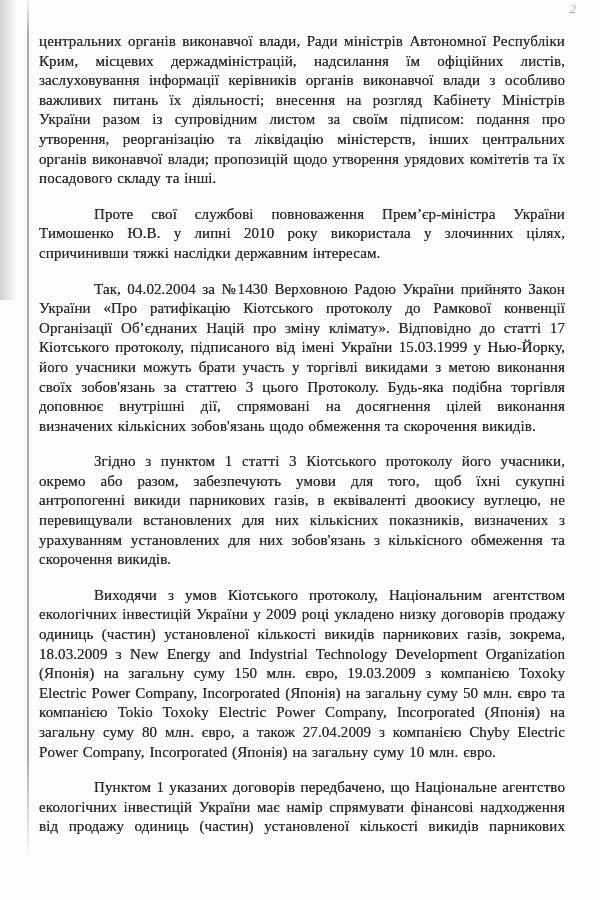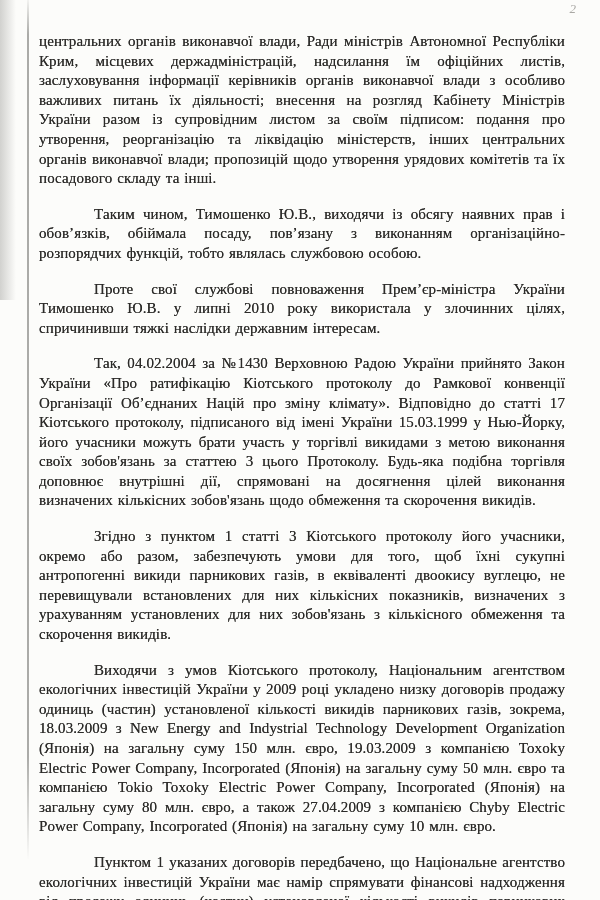--- a/index.html
+++ b/index.html
@@ -75,20 +75,19 @@
 </style>
 </head>
 <body>
 
 <div class="page">
   <div class="scan-line"></div>
   <div class="page-number">2</div>
 
   <div class="content">
     <p class="para first">центральних органів виконавчої влади, Ради міністрів Автономної Республіки Крим, місцевих держадміністрацій, надсилання їм офіційних листів, заслуховування інформації керівників органів виконавчої влади з особливо важливих питань їх діяльності; внесення на розгляд Кабінету Міністрів України разом із супровідним листом за своїм підписом: подання про утворення, реорганізацію та ліквідацію міністерств, інших центральних органів виконавчої влади; пропозицій щодо утворення урядових комітетів та їх посадового складу та інші.</p>
-    <p class="para">Таким чином, Тимошенко Ю.В., виходячи із обсягу наявних прав і обов’язків, обіймала посаду, пов’язану з виконанням організаційно-розпорядчих функцій, тобто являлась службовою особою.</p>
     <p class="para">Проте свої службові повноваження Прем’єр-міністра України Тимошенко Ю.В. у липні 2010 року використала у злочинних цілях, спричинивши тяжкі наслідки державним інтересам.</p>
     <p class="para">Так, 04.02.2004 за №1430 Верховною Радою України прийнято Закон України «Про ратифікацію Кіотського протоколу до Рамкової конвенції Організації Об’єднаних Націй про зміну клімату». Відповідно до статті 17 Кіотського протоколу, підписаного від імені України 15.03.1999 у Нью-Йорку, його учасники  можуть брати участь у торгівлі викидами з метою виконання своїх зобов'язань за статтею 3 цього Протоколу.  Будь-яка подібна торгівля доповнює внутрішні дії, спрямовані на досягнення цілей виконання визначених кількісних зобов'язань щодо обмеження та скорочення викидів.</p>
     <p class="para">Згідно з пунктом 1 статті 3 Кіотського протоколу його учасники, окремо або разом, забезпечують умови для того, щоб їхні сукупні антропогенні викиди парникових газів, в еквіваленті двоокису вуглецю, не перевищували встановлених для них кількісних показників, визначених з урахуванням установлених для них зобов'язань з кількісного обмеження та  скорочення викидів.</p>
     <p class="para">Виходячи з умов Кіотського протоколу, Національним агентством екологічних інвестицій України у 2009 році укладено низку договорів продажу одиниць (частин) установленої кількості викидів парникових газів, зокрема, 18.03.2009 з New Energy and Indystrial Technology Development Organization (Японія) на загальну суму 150 млн. євро, 19.03.2009 з компанією Toxoky Electric Power Company, Incorporated (Японія) на загальну суму 50 млн. євро та компанією Tokio Toxoky Electric Power Company, Incorporated (Японія) на загальну суму 80 млн. євро, а також 27.04.2009 з компанією Chyby Electric Power Company, Incorporated (Японія) на загальну суму 10 млн. євро.</p>
     <p class="para cutoff">Пунктом 1 указаних договорів передбачено, що Національне агентство екологічних інвестицій України має намір спрямувати фінансові надходження від продажу одиниць (частин) установленої кількості викидів парникових</p>
   </div>
 </div>
 
 </body></html>

